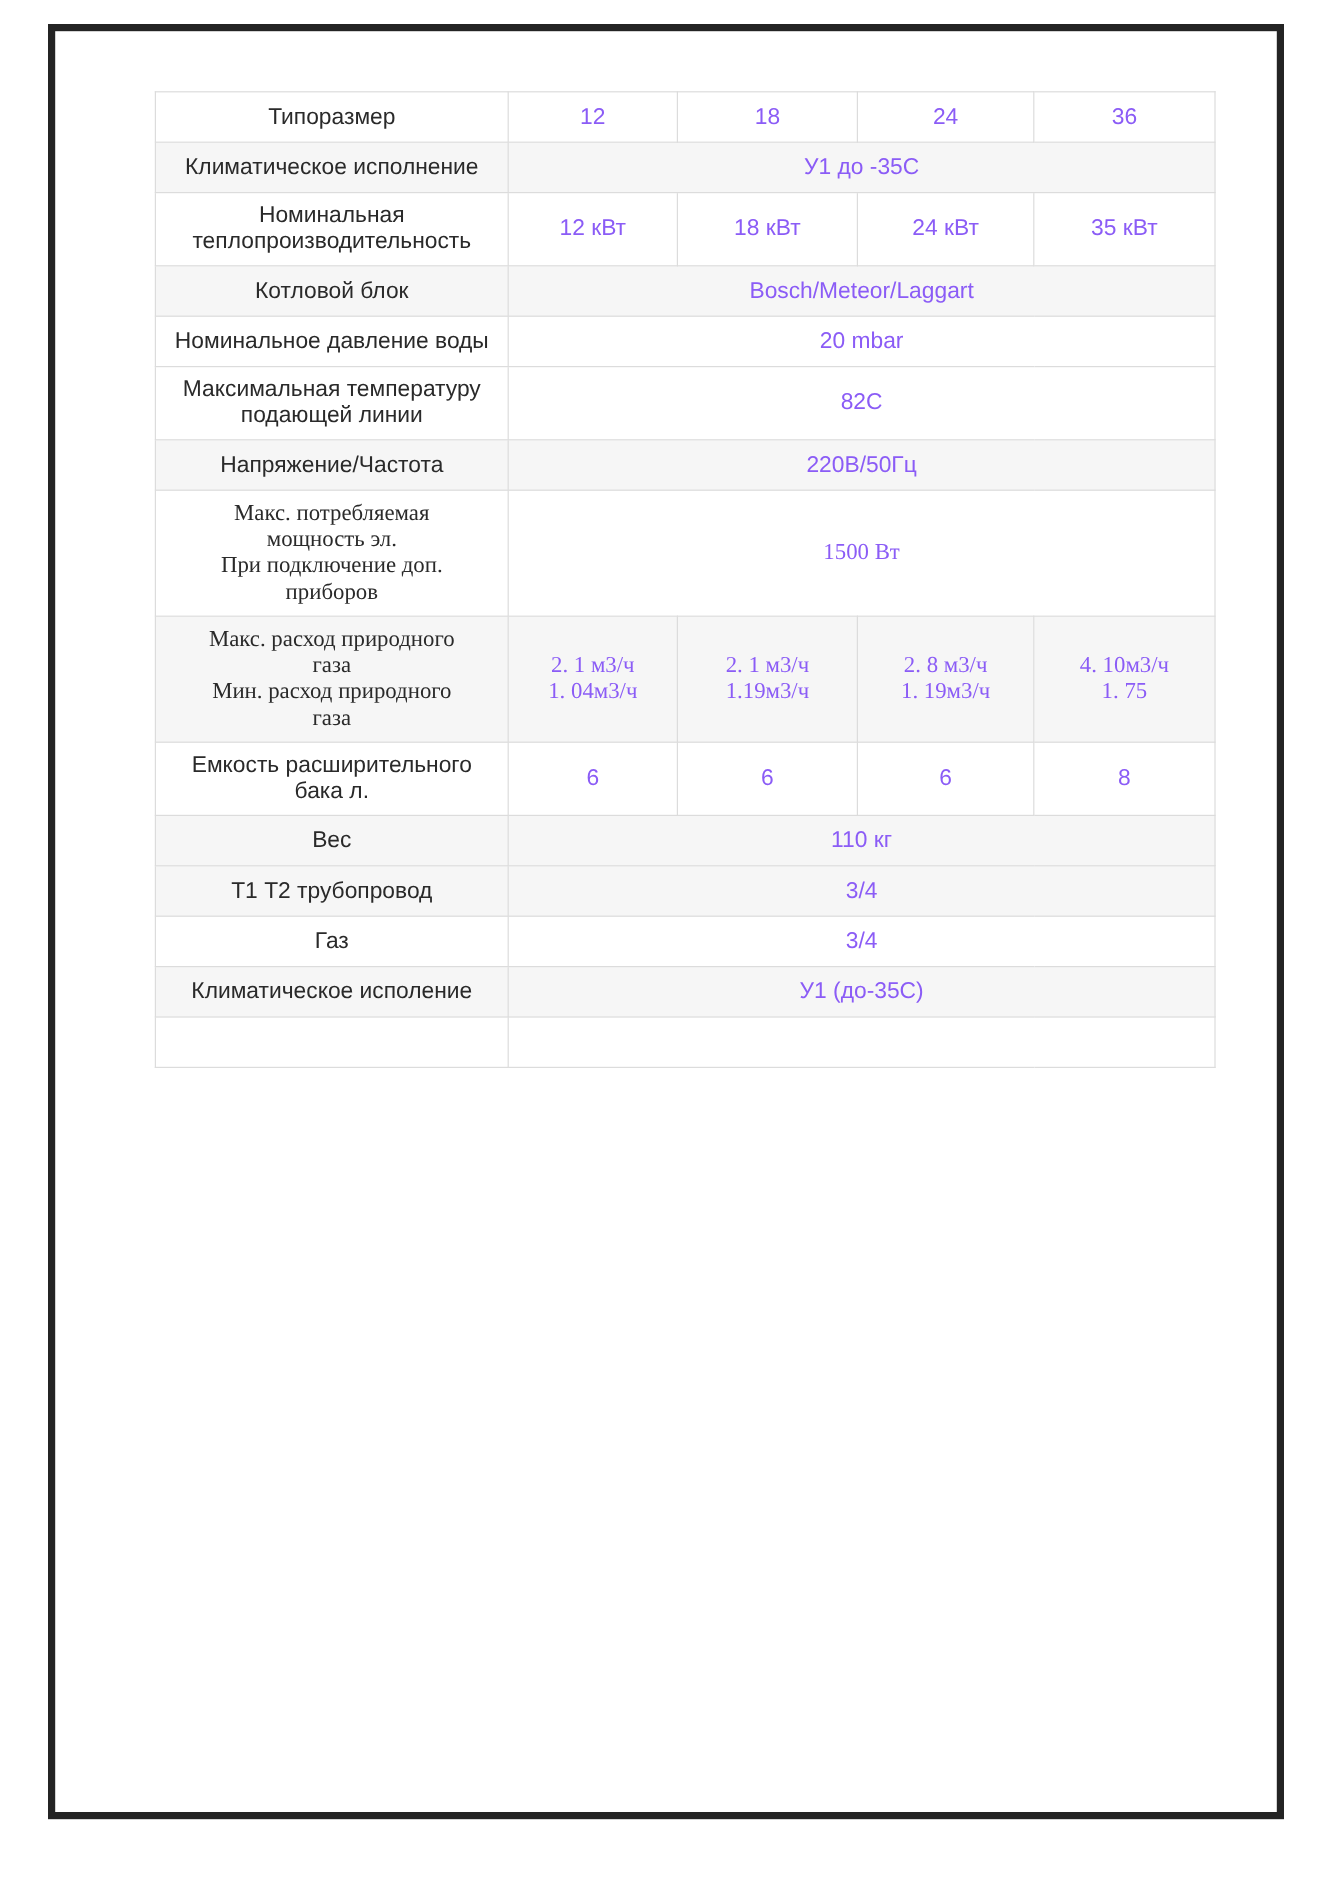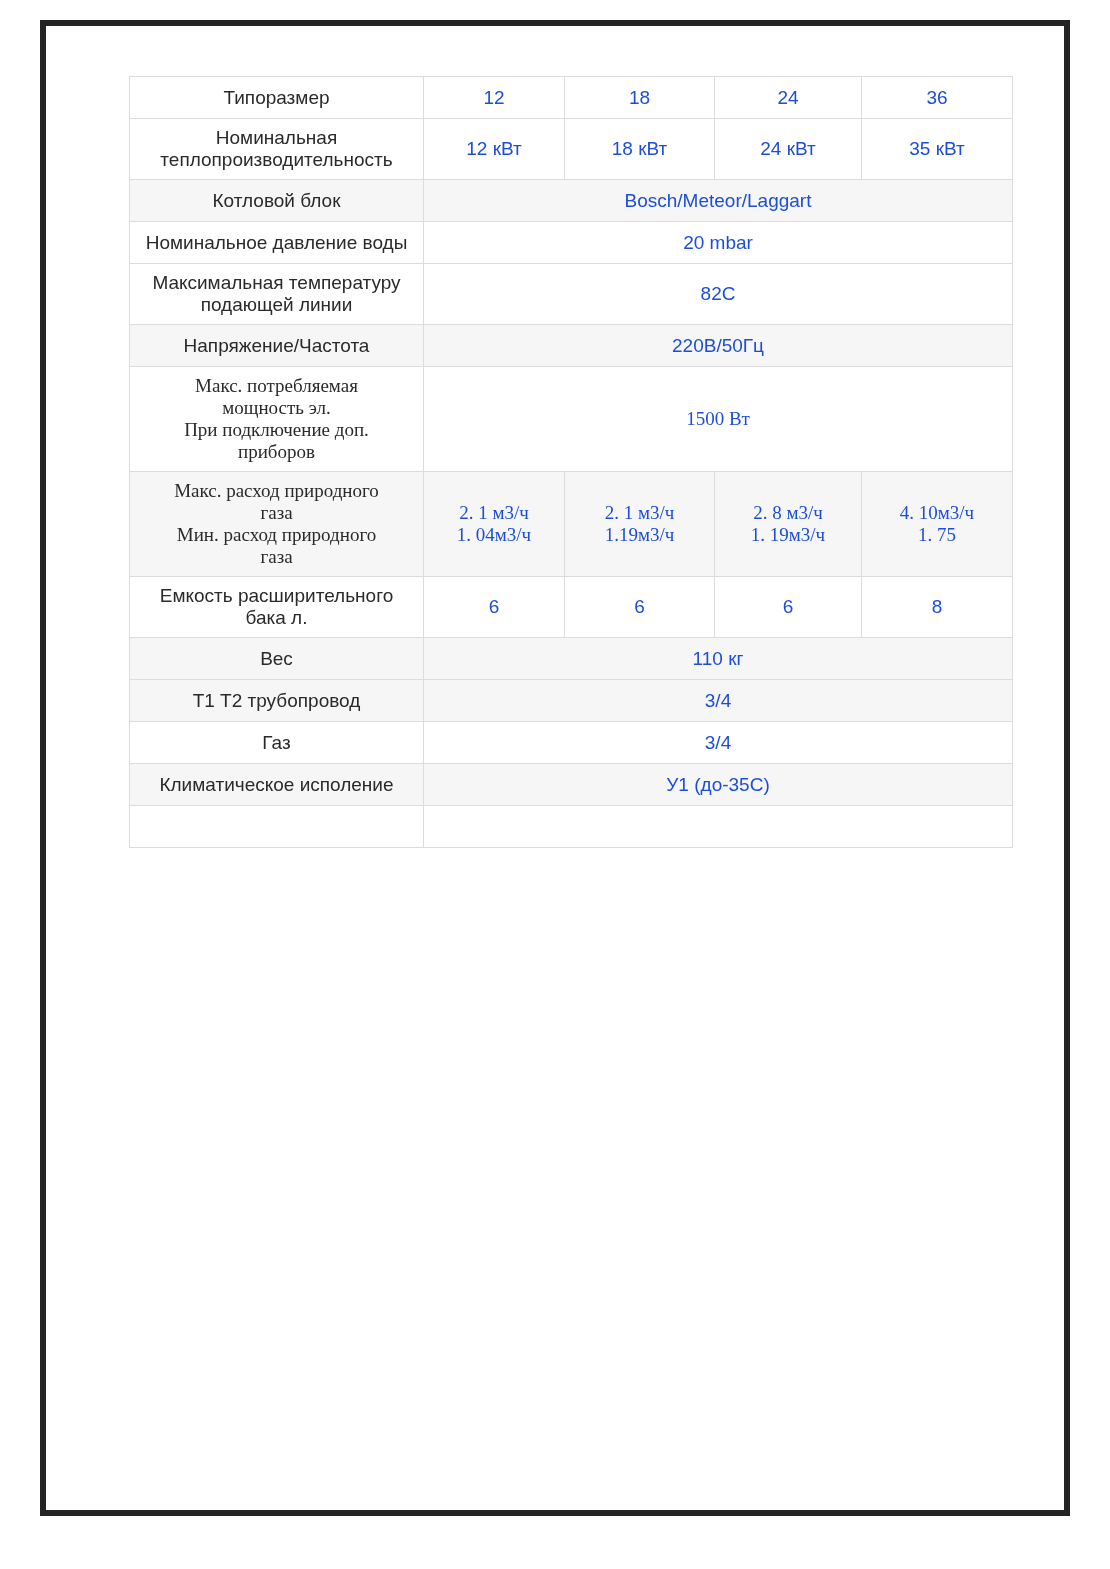--- a/index.html
+++ b/index.html
@@ -37,21 +37,21 @@
     .spec-table td {
       border: 1px solid #dcdcdc;
       text-align: center;
       vertical-align: middle;
       padding: 8px 6px;
       white-space: pre-line;
     }
     .spec-table tr.odd td { background: #ffffff; }
     .spec-table tr.even td { background: #f6f6f6; }
     .spec-table td.label-cell { color: #2a2a2a; }
-    .spec-table td.value-cell { color: #1d4ed8; }
+    .spec-table td.value-cell { color: #8b5cf6; }
     col.c-label { width: 294px; }
     col.c-v1 { width: 141px; }
     col.c-v2 { width: 150px; }
     col.c-v3 { width: 147px; }
     col.c-v4 { width: 151px; }
     tr.h42 td { height: 25px; }
     tr.h60 td { height: 43px; }
     tr.h104 td { height: 87px; font-family: Liberation Serif, serif; }
     tr.h42b td { height: 25px; }
   </style>
@@ -68,20 +68,24 @@
       <col class="c-v3">
       <col class="c-v4">
   </colgroup>
   <tbody>
     <tr class="odd h42">
       <td class="label-cell">Типоразмер</td>
       <td class="value-cell">12</td>
       <td class="value-cell">18</td>
       <td class="value-cell">24</td>
       <td class="value-cell">36</td>
+    </tr>
+    <tr class="even h42">
+      <td class="label-cell">Климатическое исполнение</td>
+      <td class="value-cell" colspan="4">У1 до -35С</td>
     </tr>
     <tr class="odd h60">
       <td class="label-cell">Номинальная
 теплопроизводительность</td>
       <td class="value-cell">12 кВт</td>
       <td class="value-cell">18 кВт</td>
       <td class="value-cell">24 кВт</td>
       <td class="value-cell">35 кВт</td>
     </tr>
     <tr class="even h42">

